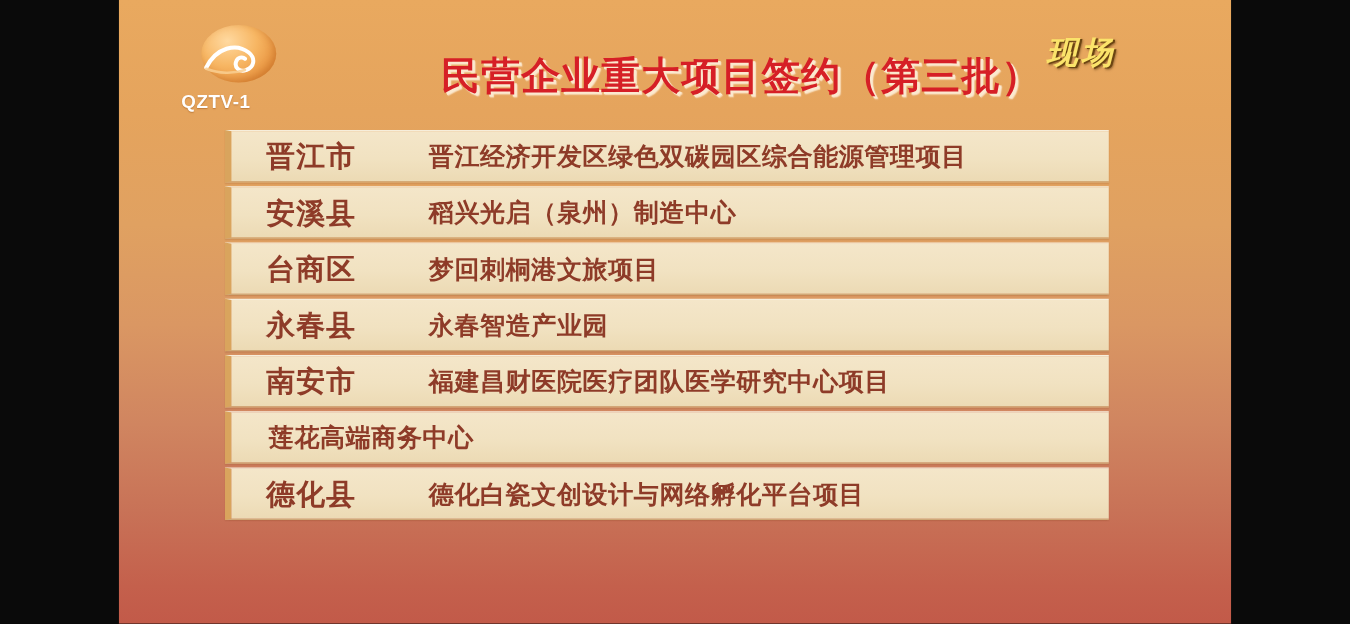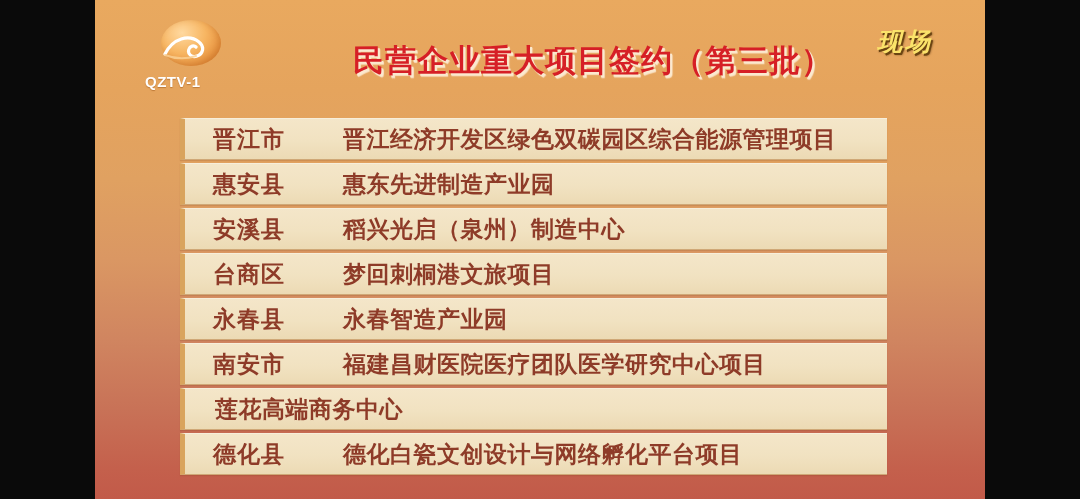--- a/index.html
+++ b/index.html
@@ -114,39 +114,39 @@
     text-shadow:
       2px 2px 0 #fbe9cf,
       2.5px 2.5px 1px rgba(251,233,207,0.85);
   }
 
   #live-badge {
     position: absolute;
     left: 742px;
     top: 26px;
     width: 96px;
-    text-align: right;
+    text-align: left;
     font-family: "DejaVu Serif", "Liberation Serif", serif;
     font-size: 25px;
     font-weight: 700;
     font-style: italic;
     line-height: 32px;
     color: #fbe36a;
     letter-spacing: 3px;
     text-shadow:
       1.5px 1.5px 0 #6b4512,
       2px 2px 2px rgba(70,40,8,0.6);
   }
   #live-badge div { white-space: nowrap; }
 
   
   #table {
     position: absolute;
     left: 85px;
-    top: 118px;
+    top: 104px;
     width: 707px;
   }
 
   .row {
     position: relative;
     height: 42px;
     margin-bottom: 3px;
     background: linear-gradient(to bottom, #f4e6c9 0%, #f1e2c1 55%, #ecdab4 100%);
     border-left: 5px solid #d9a45d;
     border-top: 1px solid #f7eedb;
@@ -170,21 +170,21 @@
     font-weight: 600;
     color: #8e3b28;
     letter-spacing: 1px;
     white-space: nowrap;
   }
   .cell-project {
     flex: 1 1 auto;
     padding-left: 30px;
     box-sizing: border-box;
     font-family: "DejaVu Sans", "Liberation Sans", sans-serif;
-    font-size: 23px;
+    font-size: 20px;
     font-weight: 600;
     color: #8e3b28;
     letter-spacing: 0.5px;
     white-space: nowrap;
     overflow: hidden;
   }
 </style>
 </head>
 <body>
 
@@ -215,24 +215,20 @@
       </div>
 
     </div>
 
     <div id="table">
       <div class="row">
         <div class="cell-district">晋江市</div>
         <div class="cell-project">晋江经济开发区绿色双碳园区综合能源管理项目</div>
       </div>
       <div class="row">
-        <div class="cell-district">惠安县</div>
-        <div class="cell-project">惠东先进制造产业园</div>
-      </div>
-      <div class="row">
         <div class="cell-district">安溪县</div>
         <div class="cell-project">稻兴光启（泉州）制造中心</div>
       </div>
       <div class="row">
         <div class="cell-district">台商区</div>
         <div class="cell-project">梦回刺桐港文旅项目</div>
       </div>
       <div class="row">
         <div class="cell-district">永春县</div>
         <div class="cell-project">永春智造产业园</div>

